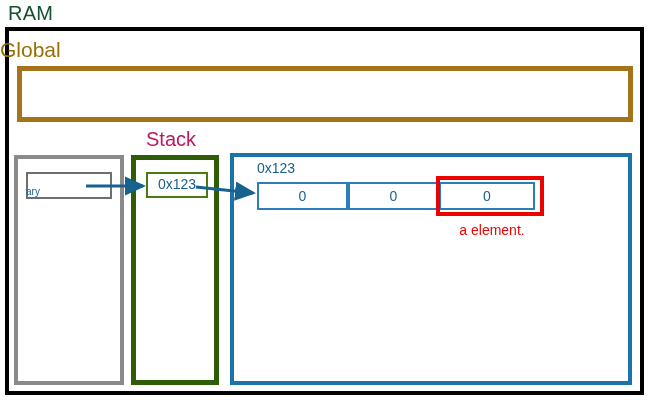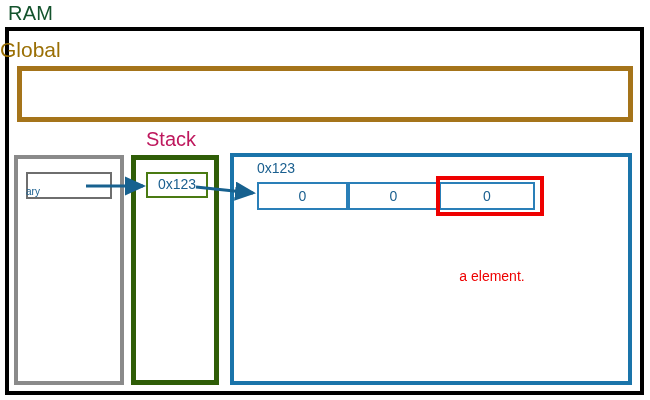--- a/index.html
+++ b/index.html
@@ -150,21 +150,20 @@
     border: 4px solid #ee0000;
     background: transparent;
   }
   .highlight-caption {
     left: 436px; top: 221px;
     width: 112px;
     text-align: center;
     font-size: 14px;
     color: #ee0000;
     line-height: 19px;
-    margin-top: 46px;
   }
 </style>
 </head>
 <body>
 
 <div id="canvas">
 
   <div class="abs ram-title">RAM</div>
 
   <div class="abs ram-frame"></div>

